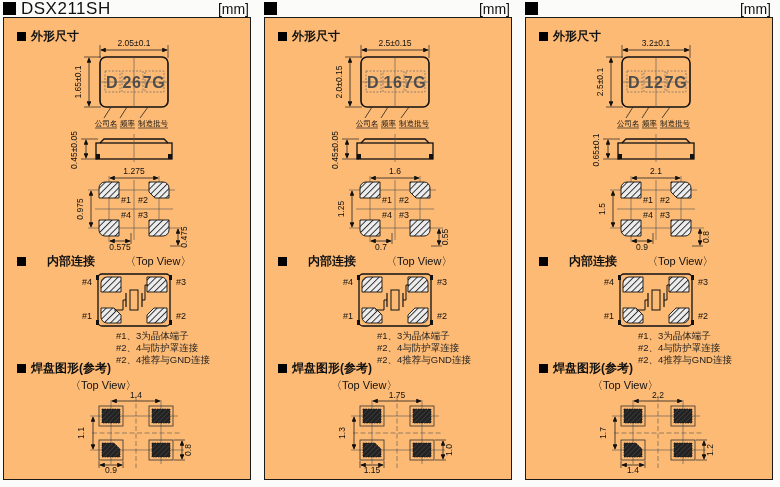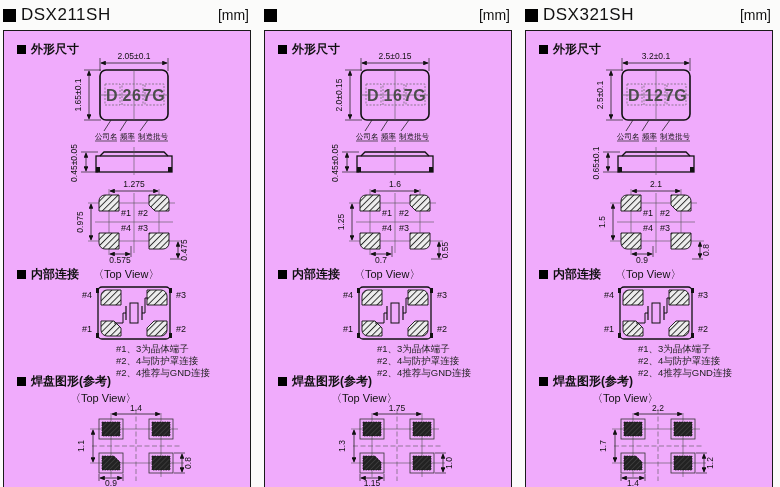--- a/index.html
+++ b/index.html
@@ -3,29 +3,29 @@
 <meta charset="utf-8">
 <style>
   html,body{margin:0;padding:0;}
   body{
     width:780px;height:487px;background:#fbfbfa;color:#111;
     font-family:"Liberation Sans","DejaVu Sans",sans-serif;
     overflow:hidden;position:relative;
   }
   .page{display:flex;gap:13px;padding:1px 2px 0 3px;}
   .col{width:248px;flex:0 0 248px;}
-  .col-title{display:flex;align-items:center;height:28px;margin-bottom:1px;}
+  .col-title{display:flex;align-items:center;height:15px;margin-bottom:1px;}
   .sq{width:13px;height:13px;background:#000;flex:0 0 13px;}
   .title-text{font-size:17px;margin-left:5px;letter-spacing:.5px;white-space:nowrap;}
   .unit{margin-left:auto;font-size:14px;padding-right:2px;text-align:center;}
-  .col-box{border:1.5px solid #1a1a1a;height:461px;position:relative;background:#f0abfc;}
+  .col-box{border:1.5px solid #1a1a1a;height:461px;position:relative;background:#fdba74;}
   .sec-head{position:absolute;left:13px;display:flex;align-items:center;font-weight:bold;font-size:12px;white-space:nowrap;}
   .sq2{width:9px;height:9px;background:#000;margin-right:5px;flex:0 0 9px;}
   .head-1{top:10px;}
-  .head-2{top:235px;}
+  .head-2{top:235px;gap:16px;}
   .head-3{top:342px;}
   .tv-inline{font-weight:normal;font-size:11px;margin-left:14px;}
   .tv-line{position:absolute;left:66px;top:360px;font-size:11px;}
   .outline-svg{position:absolute;left:8px;top:15px;}
   .internal-svg{position:absolute;left:8px;top:250px;}
   .land-svg{position:absolute;left:8px;top:372px;}
   .notes{position:absolute;left:112px;top:312px;font-size:9.5px;line-height:12px;color:#222;white-space:nowrap;}
   
   text.dim{font-size:8.5px;fill:#111;}
   text.pin{font-size:9px;fill:#111;}
@@ -367,21 +367,20 @@
         <line class="dln" x1="170" y1="51" x2="170" y2="69" marker-start="url(#arw)" marker-end="url(#arw)"></line>
         <text class="dim" transform="rotate(-90 179 60)" x="179" y="60" text-anchor="middle">1.0</text>
       </svg>
 
     </div>
   </div>
 
   <div class="col">
     <div class="col-title">
       <span class="sq"></span>
-      <span class="title-text">DSX321SH</span>
       <span class="unit">[mm]</span>
     </div>
     <div class="col-box">
 
       <div class="sec-head head-1">
         <span class="sq2"></span>
         <span>外形尺寸</span>
       </div>
 
       <svg class="outline-svg" width="232" height="218" viewBox="0 0 232 218">

